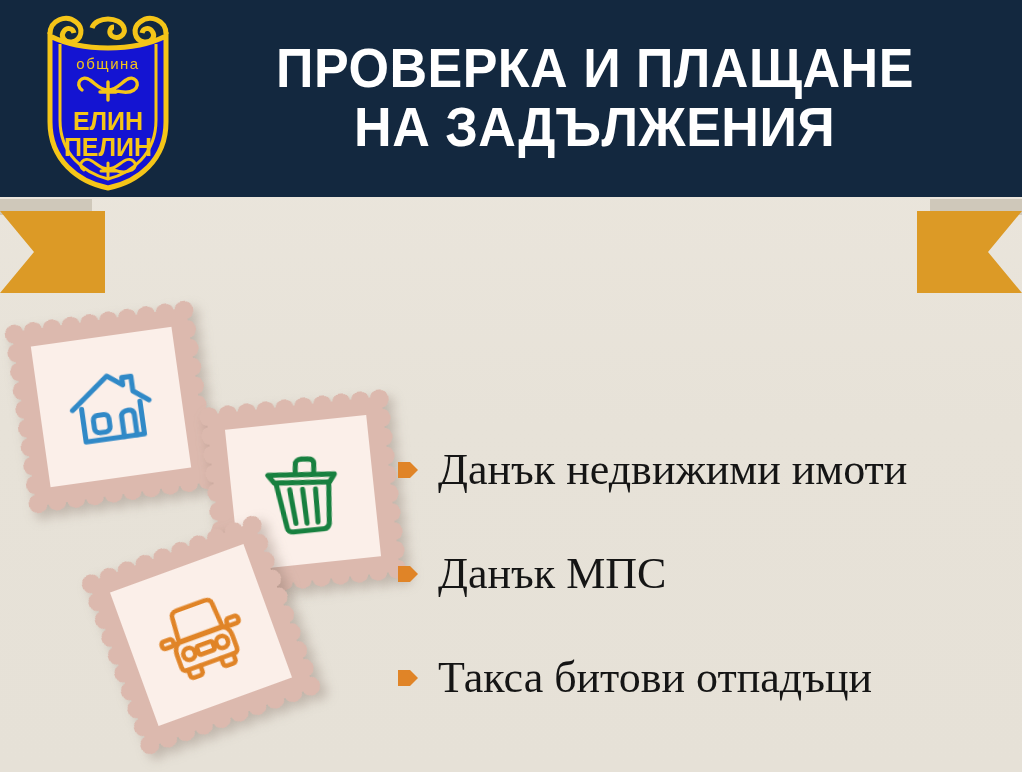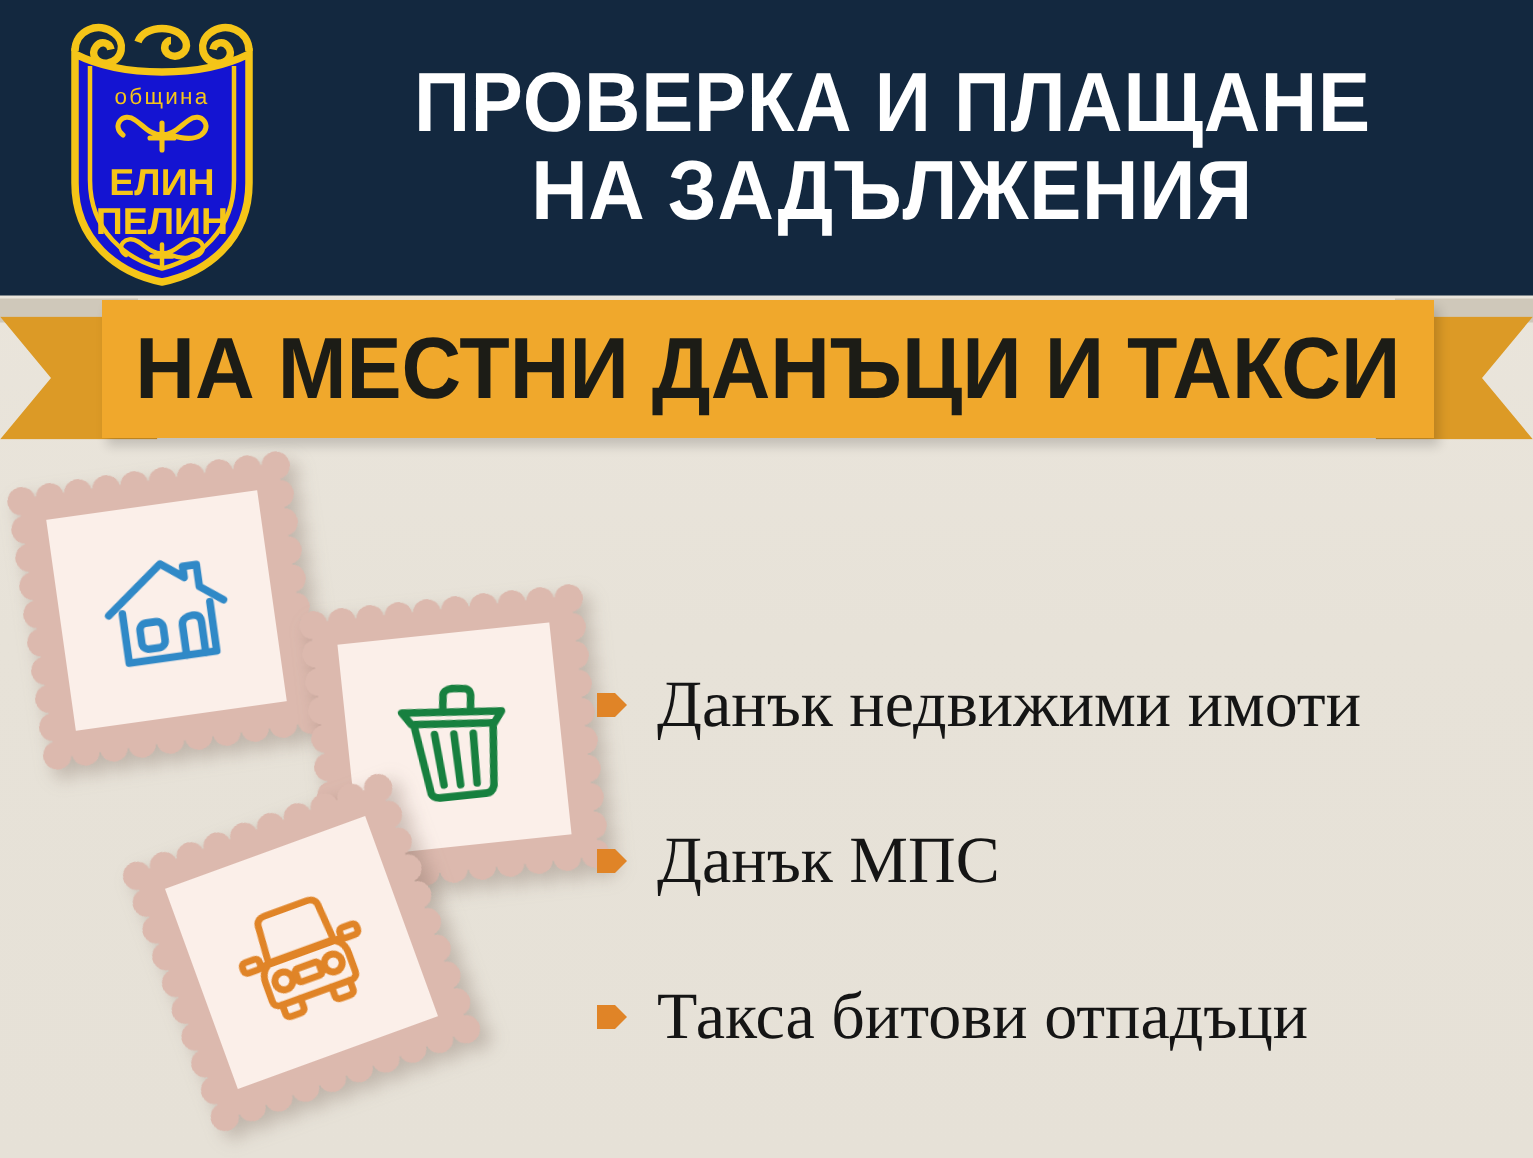--- a/index.html
+++ b/index.html
@@ -150,23 +150,20 @@
       <div class="title-line">ПРОВЕРКА И ПЛАЩАНЕ</div>
       <div class="title-line">НА ЗАДЪЛЖЕНИЯ</div>
     </div>
   </div>
 
   <div class="ribbon">
     <div class="ribbon-notch left"></div>
     <div class="ribbon-notch right"></div>
     <div class="ribbon-tail left"></div>
     <div class="ribbon-tail right"></div>
-    <div class="ribbon-main">
-      <span class="ribbon-text">НА МЕСТНИ ДАНЪЦИ И ТАКСИ</span>
-    </div>
   </div>
 
   <div class="stamp" id="stamp-house">
     <div class="scallop"></div>
     <div class="inner">
       <svg viewBox="0 0 100 100" aria-hidden="true">
         <g fill="none" stroke="#3089c7" stroke-width="5.5" stroke-linejoin="round" stroke-linecap="round">
           <path d="M8 48 L50 16 L66 28 L66 20 L76 20 L76 36 L92 48"></path>
           <path d="M18 48 L18 84 L82 84 L82 48"></path>
           <rect x="29" y="57" width="17" height="19" rx="5"></rect>

